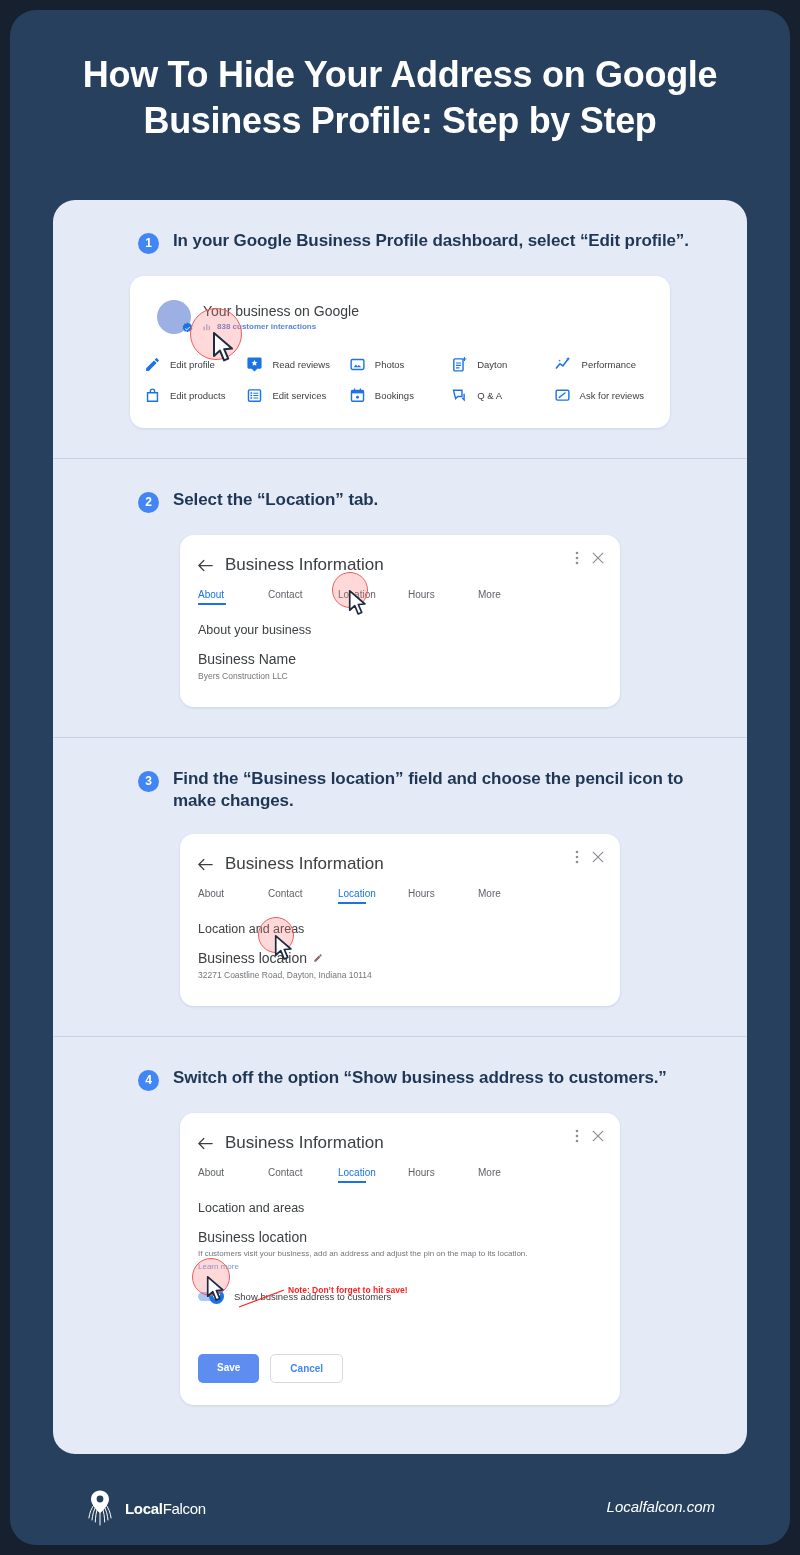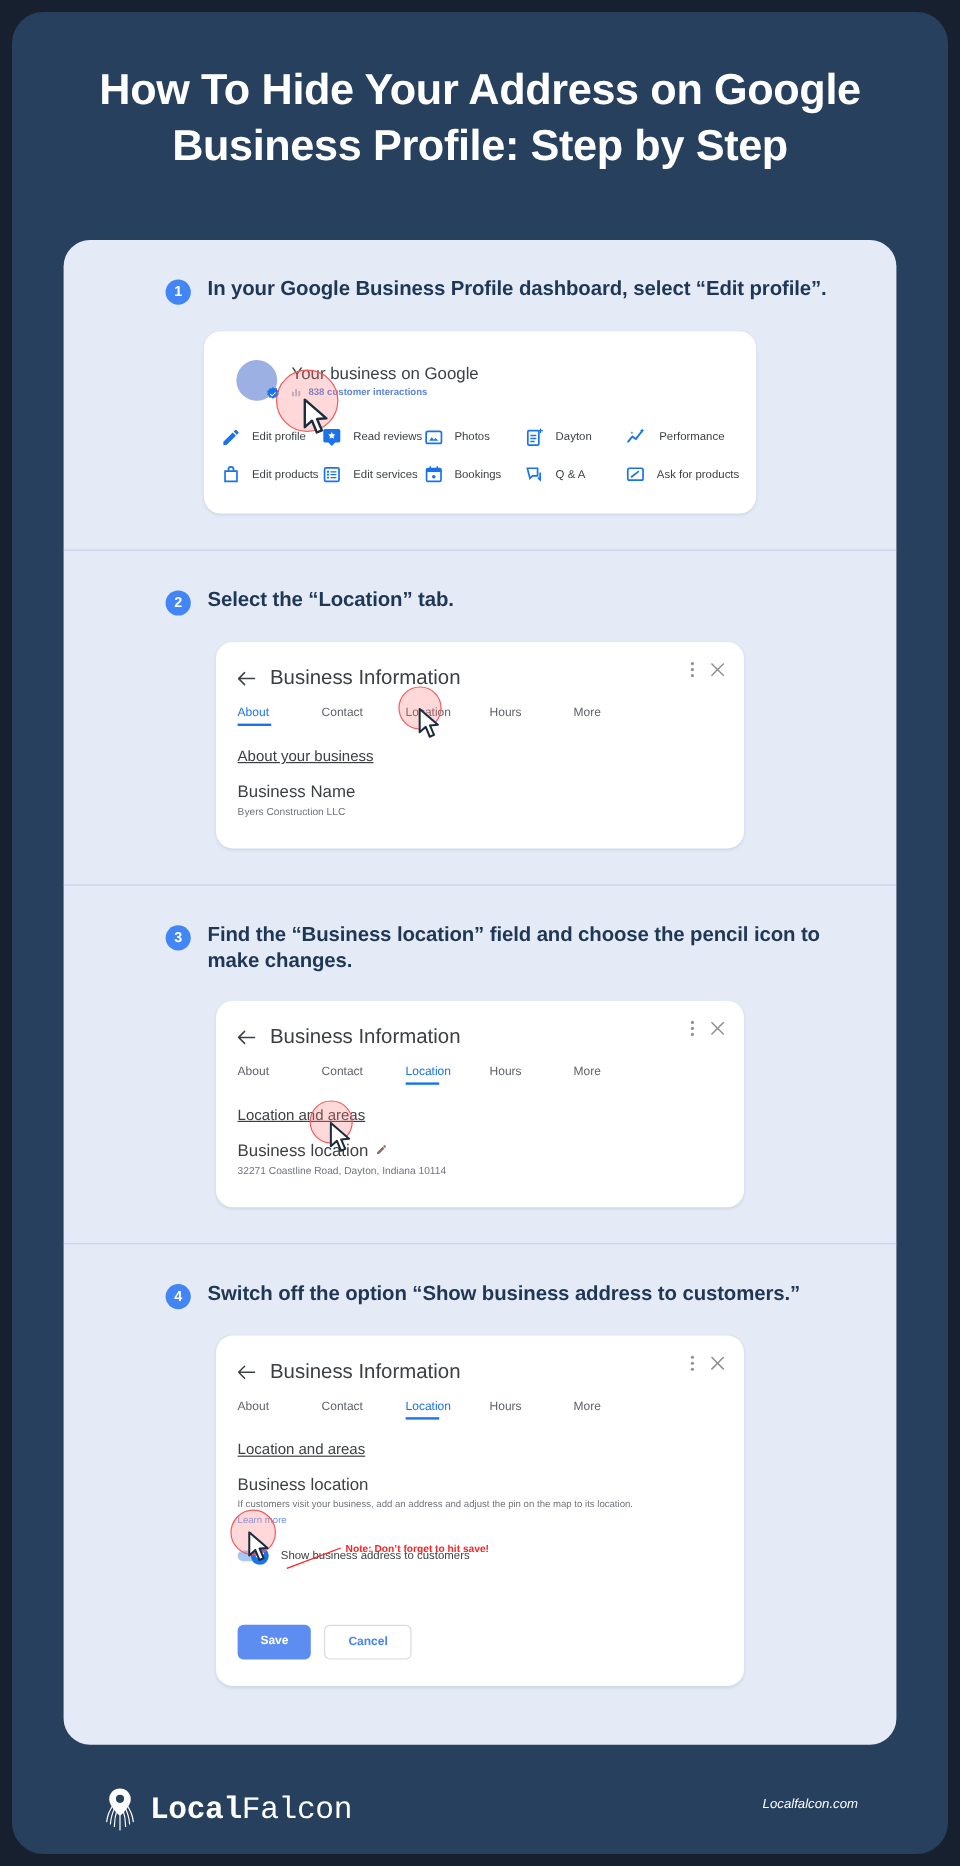--- a/index.html
+++ b/index.html
@@ -94,21 +94,21 @@
   }
 
   
   .mock {
     position: relative;
     margin: 22px auto 0 auto;
     background: #ffffff;
     border-radius: 14px;
     box-shadow: 0 1px 3px rgba(20,40,70,0.10);
   }
-  .mock-w1 { width: 460px; }
+  .mock-w1 { width: 540px; }
   .mock-w2 { width: 440px; }
 
   
   .biz-head {
     display: flex;
     align-items: center;
     gap: 12px;
     padding: 24px 0 0 27px;
   }
   .avatar-wrap { position: relative; width: 34px; height: 34px; }
@@ -169,21 +169,20 @@
     content: "";
     position: absolute;
     left: 0; bottom: 0;
     width: 28px; height: 2px;
     background: #1a73e8;
   }
 
   .sec-title {
     font-size: 12.5px; color: #3c4043;
     padding: 18px 0 0 18px;
-    text-decoration: underline;
   }
   .fld-label {
     font-size: 14px; color: #3c4043;
     padding: 14px 0 0 18px;
     display: flex; align-items: center; gap: 6px;
   }
   .fld-value {
     font-size: 8.5px; color: #70757a;
     padding: 4px 0 0 18px;
   }
@@ -250,28 +249,28 @@
     background: rgba(255,120,120,0.28);
     border: 1.3px solid #f15b5b;
   }
   .cursor { position: absolute; }
   .logo-wrap {
     position: absolute;
     left: 85px; top: 1489px;
     display: flex; align-items: center; gap: 10px;
   }
   .logo-text {
-    color: #ffffff; font-size: 26px; letter-spacing: -0.3px; font-family: Liberation Mono, monospace;
+    color: #ffffff; font-size: 15px; letter-spacing: -0.3px;
   }
   .logo-text b { font-weight: bold; }
   .logo-text span { font-weight: normal; }
   .site-url {
     position: absolute;
     right: 85px; top: 1498px;
-    color: #ffffff; font-size: 11px; font-style: italic;
+    color: #ffffff; font-size: 15px; font-style: italic;
   }
 </style>
 </head>
 <body>
 
 <div class="outer">
   <div class="navy-panel"></div>
 
   <div class="title">How To Hide Your Address on Google Business Profile: Step by Step</div>
 
@@ -380,21 +379,21 @@
             </svg>
             <div class="icon-label">Q &amp; A</div>
           </div>
 
           <div class="icon-cell">
             <svg width="17" height="17" viewBox="0 0 24 24">
               <rect x="3" y="4.5" width="18" height="14" rx="2" fill="none" stroke="#1a73e8" stroke-width="2"></rect>
               <path fill="none" stroke="#1a73e8" stroke-width="2" stroke-linecap="round" d="M7.5 14.5l8-6"></path>
               <path fill="#1a73e8" d="M7 15.8l.4-2.2 1.8 1.3z"></path>
             </svg>
-            <div class="icon-label">Ask for products</div>
+            <div class="icon-label">Ask for reviews</div>
           </div>
         </div>
 
         <div class="hl" style="left:60px; top:32px; width:52px; height:52px;"></div>
         <svg class="cursor" style="left:82px; top:56px;" width="26" height="32" viewBox="0 0 26 32">
           <path d="M2 1L2 24 8 18.6 12 28.4 16.2 26.6 12.2 17.2 20 16.6z" fill="#ffffff" stroke="#1d2b3e" stroke-width="2" stroke-linejoin="round"></path>
         </svg>
       </div>
       <div style="height:30px"></div>
     </div>

